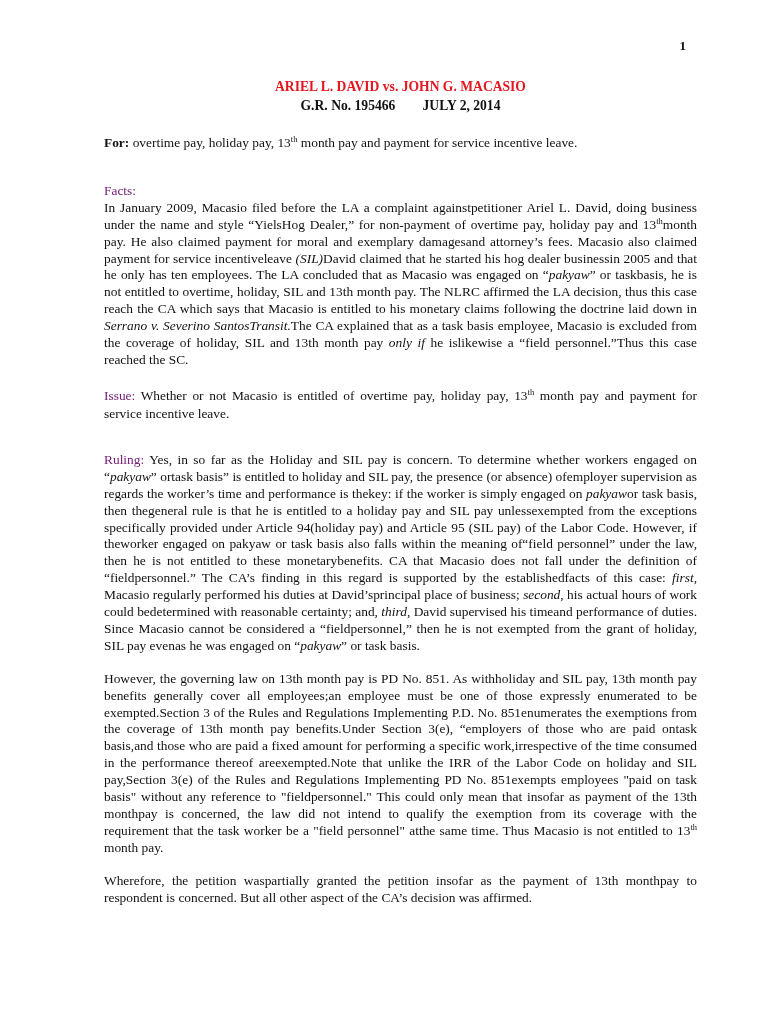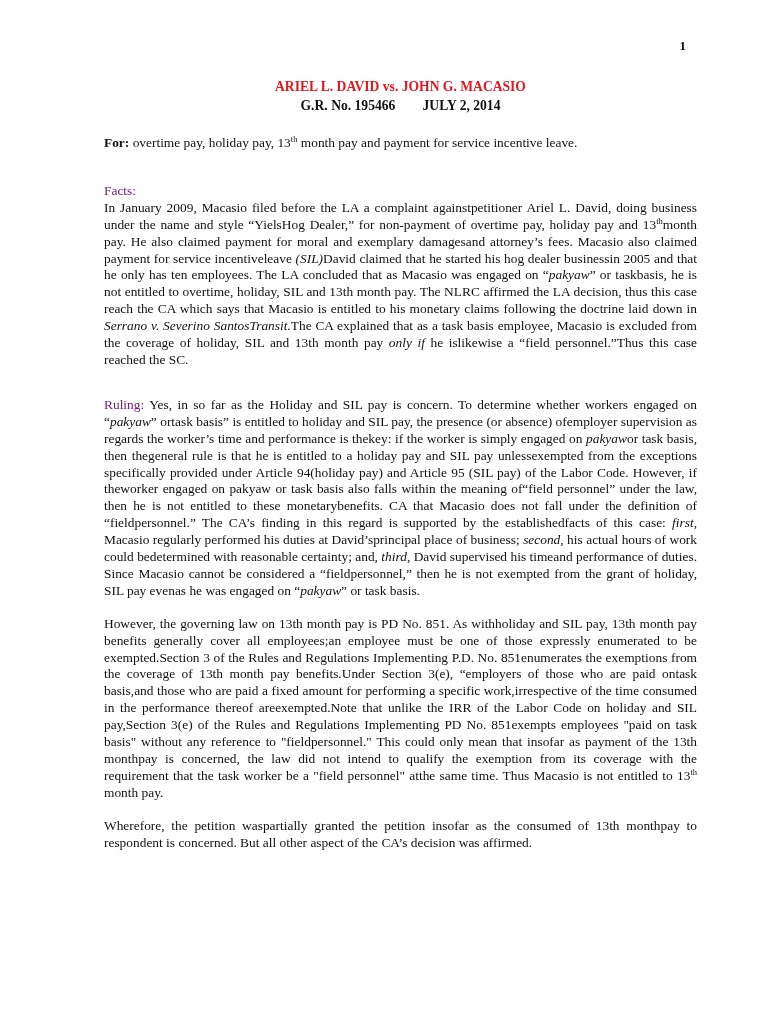--- a/index.html
+++ b/index.html
@@ -45,20 +45,21 @@
 <div class="content">
 
   <div class="title">ARIEL L. DAVID vs. JOHN G. MACASIO</div>
   <div class="subtitle"><span>G.R. No. 195466</span>        <span>JULY 2, 2014</span></div>
 
   <p class="for-line"><span class="label">For:</span><span> overtime pay, holiday pay, 13</span><sup>th</sup><span> month pay and payment for service incentive leave.</span></p>
 
   <div class="red facts-head">Facts:</div>
   <p><span>In January 2009, Macasio filed before the LA a complaint againstpetitioner Ariel L. David, doing business under the name and style “YielsHog Dealer,” for non-payment of overtime pay, holiday pay and 13</span><sup>th</sup><span>month pay. He also claimed payment for moral and exemplary damagesand attorney’s fees. Macasio also claimed payment for service incentiveleave </span><i>(SIL)</i><span>David claimed that he started his hog dealer businessin 2005 and that he only has ten employees. The LA concluded that as Macasio was engaged on “</span><i>pakyaw</i><span>” or taskbasis, he is not entitled to overtime, holiday, SIL and 13th month pay. The NLRC affirmed the LA decision, thus this case reach the CA which says that Macasio is entitled to his monetary claims following the doctrine laid down in </span><i>Serrano v. Severino SantosTransit.</i><span>The CA explained that as a task basis employee, Macasio is excluded from the coverage of holiday, SIL and 13th month pay </span><i>only if</i><span> he islikewise a “field personnel.”Thus this case reached the SC.</span></p>
 
+  <p class="issue"><span class="red">Issue:</span><span> Whether or not Macasio is entitled of overtime pay, holiday pay, 13</span><sup>th</sup><span> month pay and payment for service incentive leave.</span></p>
 
   <p class="ruling"><span class="red">Ruling:</span><span> Yes, in so far as the Holiday and SIL pay is concern. To determine whether workers engaged on “</span><i>pakyaw</i><span>” ortask basis” is entitled to holiday and SIL pay, the presence (or absence) ofemployer supervision as regards the worker’s time and performance is thekey: if the worker is simply engaged on </span><i>pakyaw</i><span>or task basis, then thegeneral rule is that he is entitled to a holiday pay and SIL pay unlessexempted from the exceptions specifically provided under Article 94(holiday pay) and Article 95 (SIL pay) of the Labor Code. However, if theworker engaged on pakyaw or task basis also falls within the meaning of“field personnel” under the law, then he is not entitled to these monetarybenefits. CA that Macasio does not fall under the definition of “fieldpersonnel.” The CA’s finding in this regard is supported by the establishedfacts of this case: </span><i>first</i><span>, Macasio regularly performed his duties at David’sprincipal place of business; </span><i>second</i><span>, his actual hours of work could bedetermined with reasonable certainty; and, </span><i>third</i><span>, David supervised his timeand performance of duties. Since Macasio cannot be considered a “fieldpersonnel,” then he is not exempted from the grant of holiday, SIL pay evenas he was engaged on “</span><i>pakyaw</i><span>” or task basis.</span></p>
 
   <p class="para"><span>However, the governing law on 13th month pay is PD No. 851. As withholiday and SIL pay, 13th month pay benefits generally cover all employees;an employee must be one of those expressly enumerated to be exempted.Section 3 of the Rules and Regulations Implementing P.D. No. 851enumerates the exemptions from the coverage of 13th month pay benefits.Under Section 3(e), “employers of those who are paid ontask basis,and those who are paid a fixed amount for performing a specific work,irrespective of the time consumed in the performance thereof areexempted.Note that unlike the IRR of the Labor Code on holiday and SIL pay,Section 3(e) of the Rules and Regulations Implementing PD No. 851exempts employees "paid on task basis" without any reference to "fieldpersonnel." This could only mean that insofar as payment of the 13th monthpay is concerned, the law did not intend to qualify the exemption from its coverage with the requirement that the task worker be a "field personnel" atthe same time. Thus Macasio is not entitled to 13</span><sup>th</sup><span> month pay.</span></p>
 
-  <p class="para-last">Wherefore, the petition waspartially granted the petition insofar as the consumed of 13th monthpay to respondent is concerned. But all other aspect of the CA’s decision was affirmed.</p>
+  <p class="para-last">Wherefore, the petition waspartially granted the petition insofar as the payment of 13th monthpay to respondent is concerned. But all other aspect of the CA’s decision was affirmed.</p>
 
 </div>
 
 </body></html>

